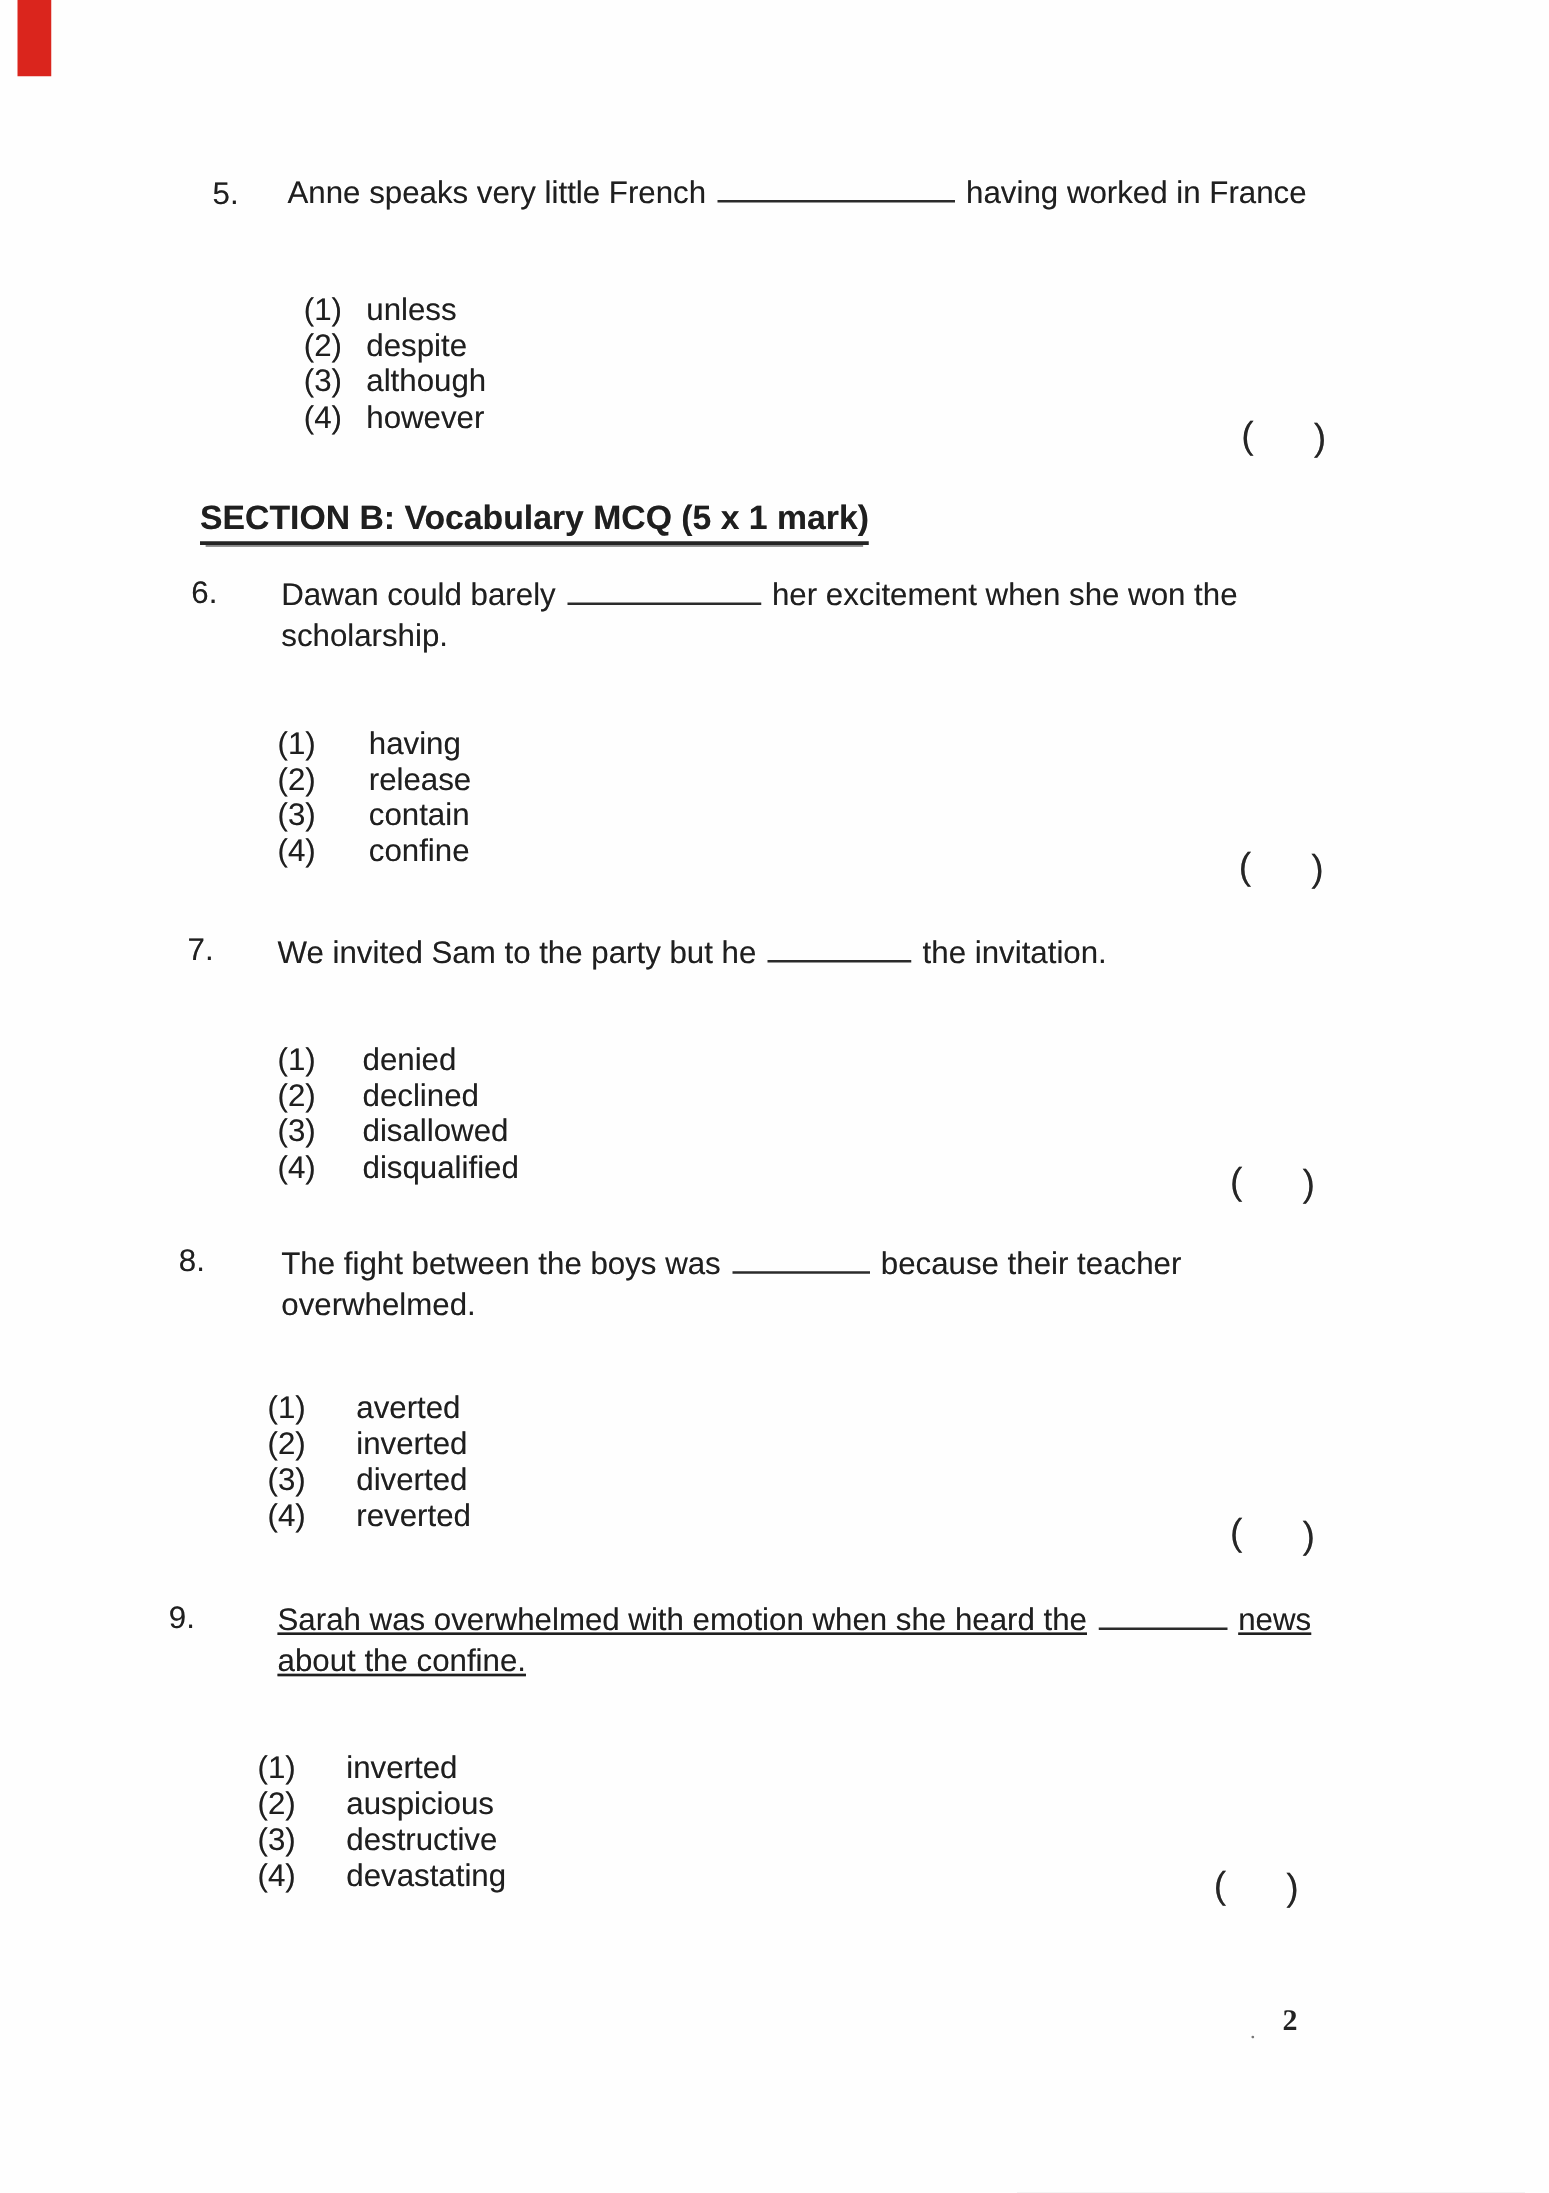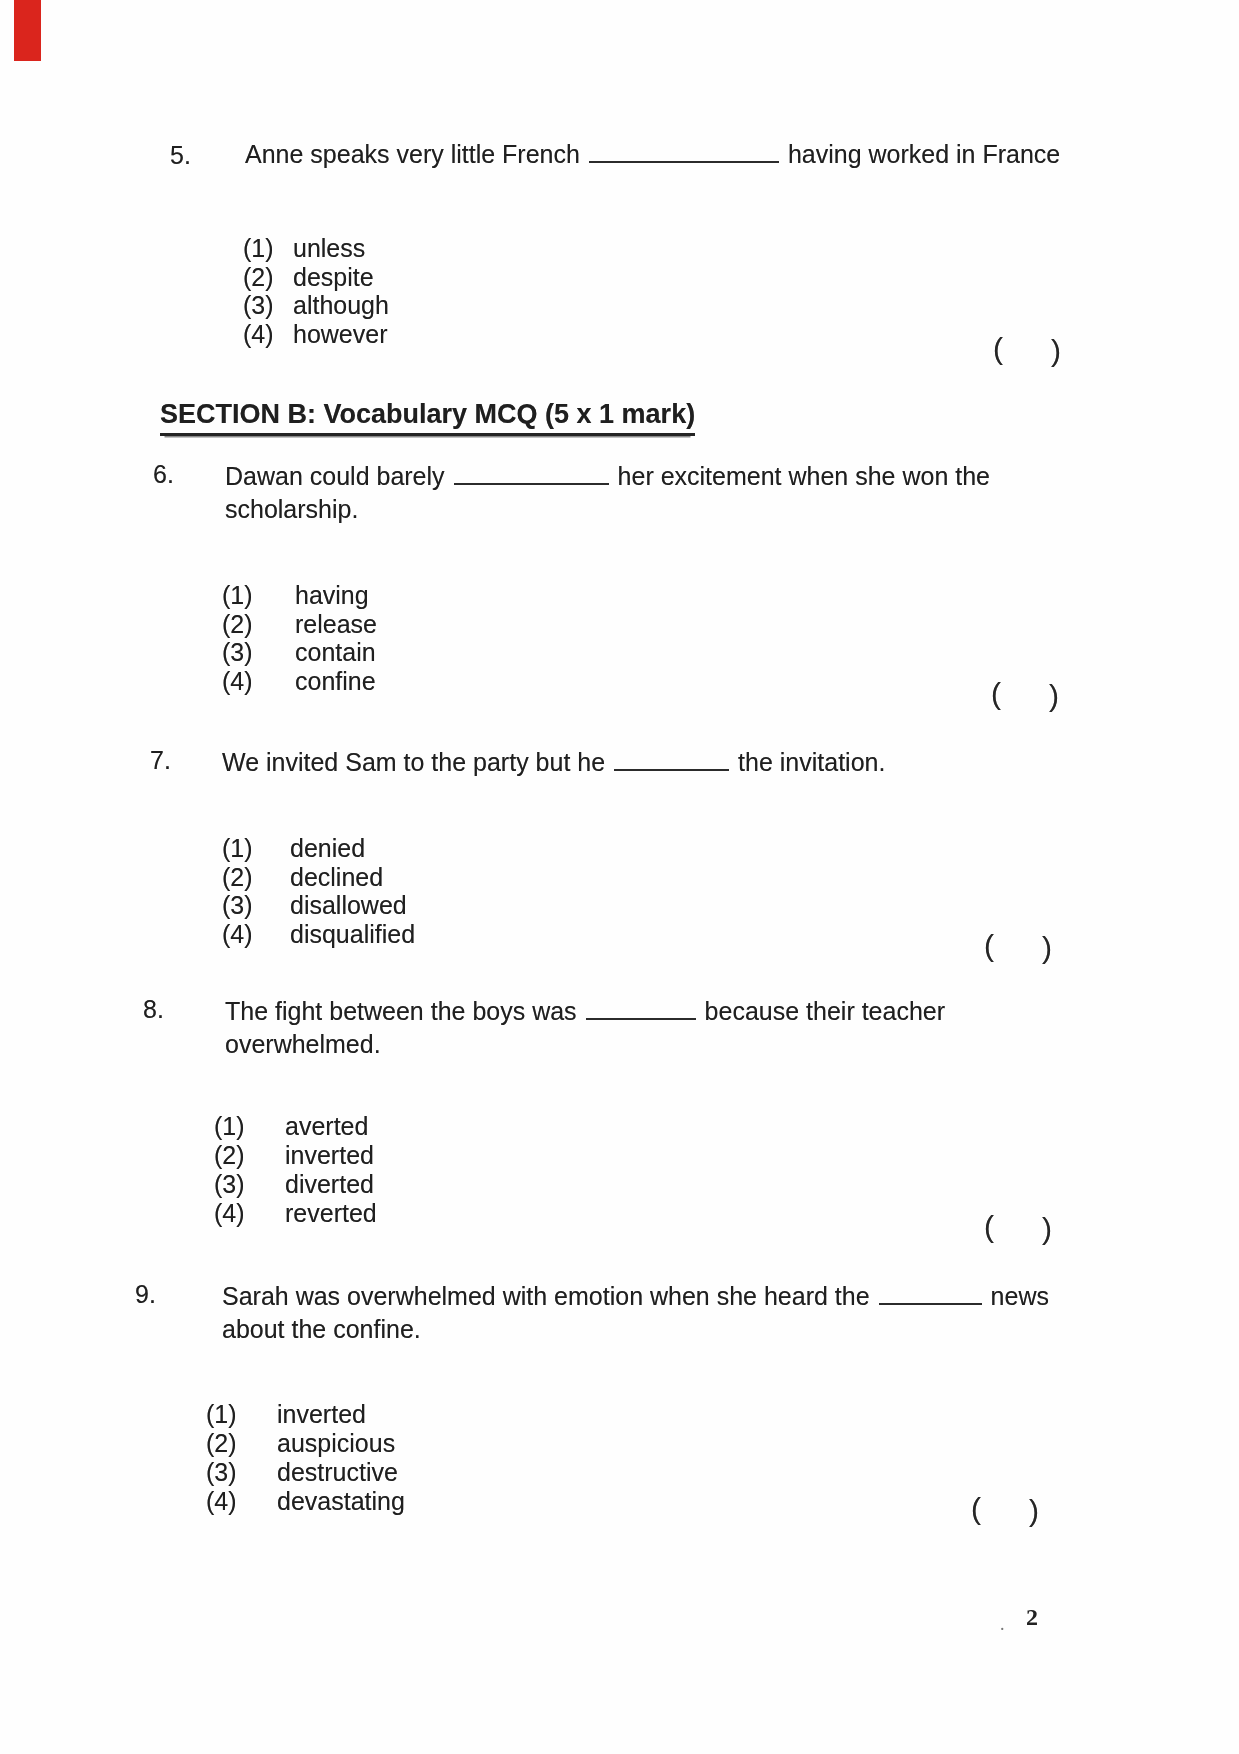--- a/index.html
+++ b/index.html
@@ -61,21 +61,21 @@
   }
 </style>
 </head>
 <body>
 
 <div id="page">
 
   <div id="red-mark" class="abs"></div>
 
   <div class="abs qnum ink" style="left:170px;top:141px;">5.</div>
-  <div class="abs qtext ink" style="left:245px;top:138px;">
+  <div class="abs qtext ink" style="left:230px;top:138px;">
     <div><span>Anne speaks very little French</span><span class="blank" style="width:190px;"></span><span>having worked in France</span></div>
   </div>
   <div class="abs opts opts-q5 ink" style="left:243px;top:234px;">
     <div class="opt">
         <span class="optnum">(1)</span>
         <span class="optlabel">unless</span>
       </div>
     <div class="opt">
         <span class="optnum">(2)</span>
         <span class="optlabel">despite</span>
@@ -167,21 +167,21 @@
       </div>
     <div class="opt">
         <span class="optnum">(4)</span>
         <span class="optlabel">reverted</span>
       </div>
   </div>
   <span class="abs bracket" style="left:984px;top:1210px;">(</span>
   <span class="abs bracket" style="left:1042px;top:1212px;">)</span>
 
   <div class="abs qnum ink" style="left:135px;top:1280px;">9.</div>
-  <div class="abs qtext ink" style="left:222px;top:1280px;">
+  <div class="abs qtext ink" style="left:222px;top:1280px;text-decoration:underline;">
     <div><span>Sarah was overwhelmed with emotion when she heard the</span><span class="blank" style="width:103px;"></span><span>news</span></div>
     <div>about the confine.</div>
   </div>
   <div class="abs opts opts-q9 ink" style="left:206px;top:1400px;">
     <div class="opt">
         <span class="optnum">(1)</span>
         <span class="optlabel">inverted</span>
       </div>
     <div class="opt">
         <span class="optnum">(2)</span>

